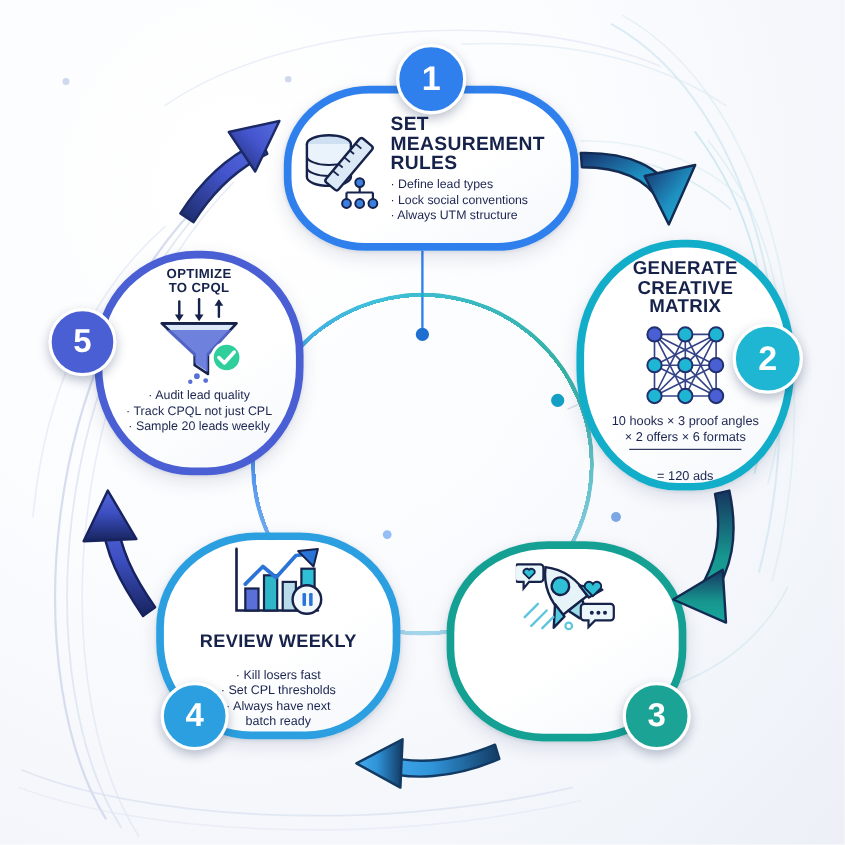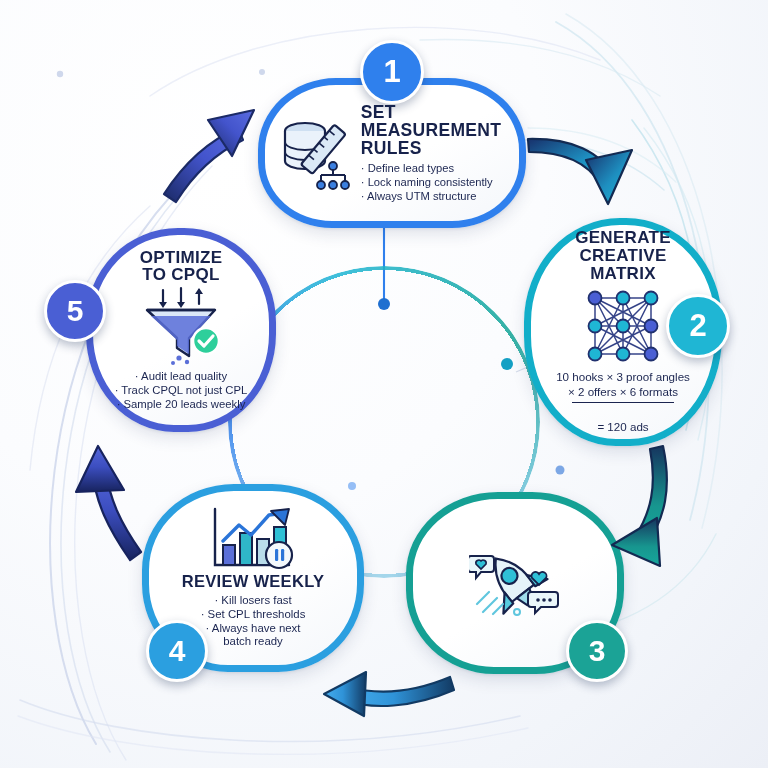--- a/index.html
+++ b/index.html
@@ -15,21 +15,21 @@
     overflow:hidden;
   }
   .svg-layer{position:absolute;inset:0;width:768px;height:768px;}
   #bgArcs{z-index:1}
   #connLayer{z-index:2}
   #arrowLayer{z-index:5}
 
   
   .node{
     position:absolute;z-index:4;
-    display:flex;flex-direction:column;align-items:center;justify-content:center;
+    display:flex;flex-direction:column;align-items:center;justify-content:flex-start;
     box-sizing:border-box;
     background:linear-gradient(150deg,#ffffff 0%,#ffffff 55%,#f4f7fb 100%);
     box-shadow:0 6px 16px rgba(30,50,90,.13), 0 1px 3px rgba(30,50,90,.10);
     text-align:center;
   }
   .node .title{
     font-weight:bold;color:#17224b;letter-spacing:.3px;line-height:1.04;
     text-transform:uppercase;
   }
   .node .bullets{
@@ -64,31 +64,32 @@
     padding:6px 8px;
   }
   #node3 .title{font-size:16.5px;}
   #node3 .bullets{font-size:11.4px;margin-top:4px;}
 
   #node4{
     left:142px;top:484px;width:222px;height:188px;
     border:7px solid #2b9fe0;
     border-radius:92px 92px 86px 86px / 86px 86px 88px 88px;
     padding:6px 8px;
+    gap:12px;
   }
   #node4 .title{font-size:16.5px;}
   #node4 .bullets{font-size:11.4px;margin-top:4px;}
 
   #node5{
     left:86px;top:228px;width:190px;height:204px;
     border:7px solid #4a5fd4;
     border-radius:92px 92px 88px 88px / 94px 94px 98px 98px;
     padding:8px 6px;
   }
-  #node5 .title{font-size:17px;}
+  #node5 .title{font-size:12px;}
   #node5 .bullets{font-size:11.3px;margin-top:4px;}
 
   .icon-wrap{display:flex;align-items:center;justify-content:center;}
 
   
   #hubRingOuter{
     position:absolute;left:228px;top:266px;width:312px;height:312px;z-index:3;
     border-radius:50%;
     background:conic-gradient(from 200deg,#9fd3ea,#2f80ed,#1fb6d4,#14a596,#7fc9e6,#9fd3ea);
     -webkit-mask:radial-gradient(circle,transparent 0 152px,#000 152px);
@@ -259,21 +260,21 @@
       </svg>
     </div>
     <div>
       <div class="title">
         <div>SET</div>
         <div>MEASUREMENT</div>
         <div>RULES</div>
       </div>
       <div class="bullets">
         <div>· Define lead types</div>
-        <div>· Lock naming consistently</div>
+        <div>· Lock social conventions</div>
         <div>· Always UTM structure</div>
       </div>
     </div>
   </div>
 
   <div class="node" id="node2">
     <div class="title">
       <div>GENERATE</div>
       <div>CREATIVE</div>
       <div>MATRIX</div>

